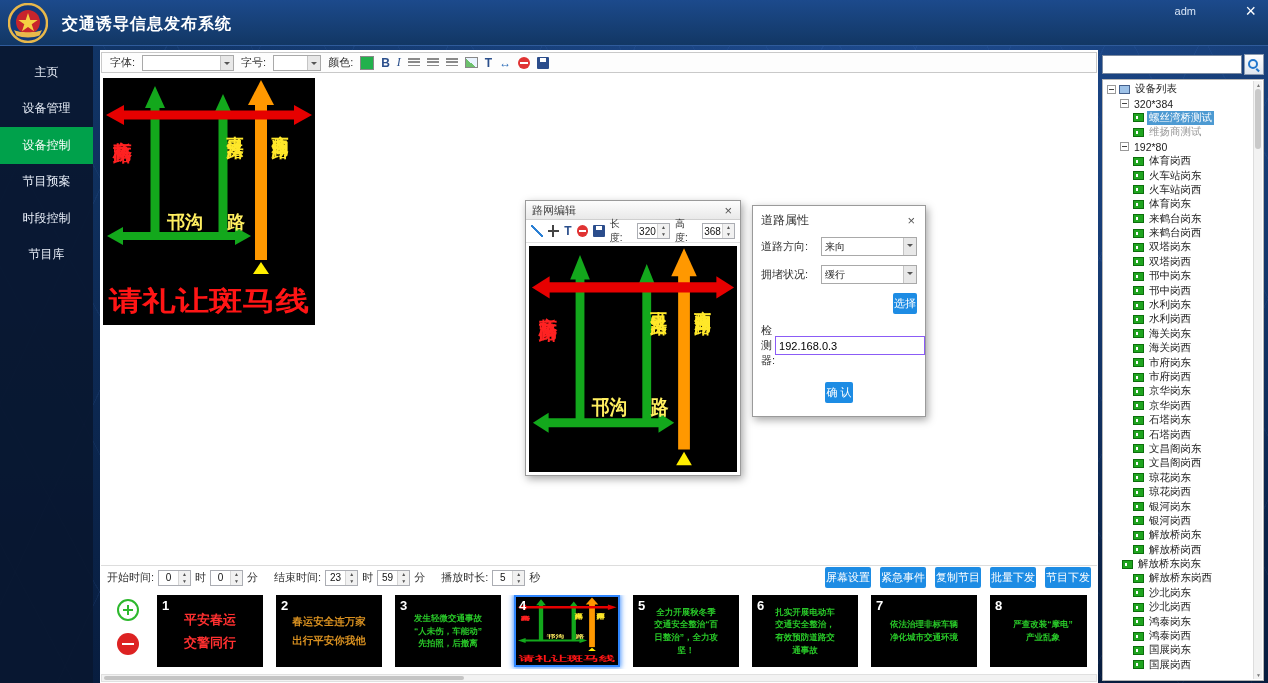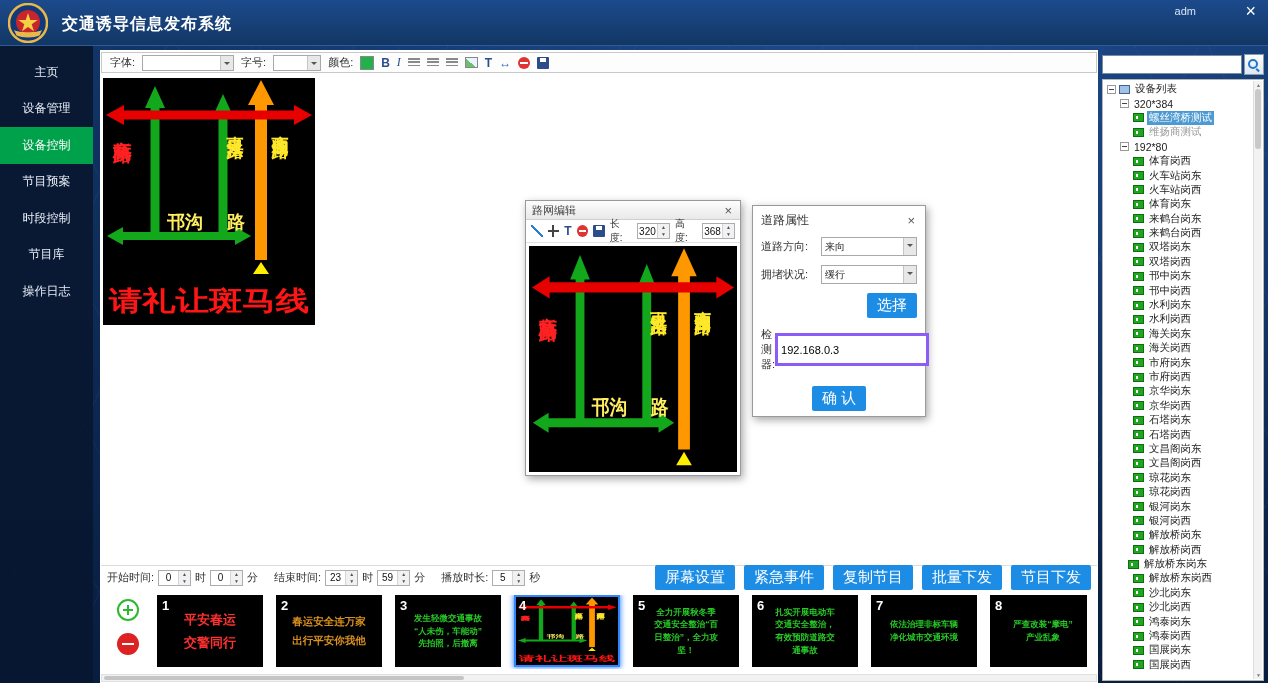--- a/index.html
+++ b/index.html
@@ -78,23 +78,23 @@
   .spin-btns { display:flex; flex-direction:column; width:12px; border-left:1px solid #d5d5d5; cursor:pointer; }
   .spin-btns i { flex:1; display:flex; align-items:center; justify-content:center; background:#f1f1f1; font-style:normal; }
   .spin-btns i::before { font-size:5px; color:#555; line-height:1; }
   .su::before { content:"▲"; } .sd::before { content:"▼"; }
 
   .road-props { left:652px; top:155px; width:174px; height:212px; padding:6px 8px; }
   .rp-head { display:flex; align-items:center; font-size:12px; color:#333; margin-bottom:8px; }
   .rp-head .t { flex:1; }
   .rp-row { display:flex; align-items:center; margin-bottom:9px; font-size:11px; color:#333; }
   .rp-label { width:60px; }
-  .rp-input { flex:1; height:33px; border:3px solid #8b5cf6; font-size:11px; padding:0 3px; font-family:inherit; }
+  .rp-input { flex:1; height:19px; border:1px solid #8b5cf6; font-size:11px; padding:0 3px; font-family:inherit; }
   .rp-select { flex:1; height:19px; border:1px solid #a9a9a9; display:flex; align-items:center; background:#fff; cursor:pointer; }
-  .btn-blue { background:#1d8ce4; color:#fff; border:none; font-size:15px; padding:3px 10px; border-radius:2px; cursor:pointer; font-family:inherit; }
+  .btn-blue { background:#1d8ce4; color:#fff; border:none; font-size:11px; padding:3px 1px; border-radius:2px; cursor:pointer; font-family:inherit; }
   .rp-sel-row { justify-content:flex-end; }
   .rp-confirm-row { justify-content:center; margin-top:14px; }
 
   
   .time-row { position:absolute; left:1px; right:1px; top:515px; height:24px; border-top:1px solid #ddd;
     display:flex; align-items:center; gap:4px; padding:0 6px; font-size:11px; color:#333; background:#fff; }
   .time-row .sp { margin-left:12px; }
   .time-row .flex { flex:1; }
   .time-row .btn-blue { margin-left:5px; }
 
@@ -212,23 +212,20 @@
 
       <div class="side-item">
         <span>时段控制</span>
       </div>
 
       <div class="side-item">
         <span>节目库</span>
       </div>
 
 
-      <div class="side-item">
-        <span>操作日志</span>
-      </div>
 
   </nav>
 
   <main class="main">
 
     <div class="toolbar">
       <span>字体:</span>
       <span class="select w92">
           <span class="sel-val"></span>
           <span class="sel-btn"></span>
@@ -656,21 +653,21 @@
           <span class="node-icon"></span>
           <span class="lbl">解放桥岗东</span>
         </div>
 
         <div class="tree-row t-device" style="padding-left: 29px;">
 
           <span class="node-icon"></span>
           <span class="lbl">解放桥岗西</span>
         </div>
 
-        <div class="tree-row t-device" style="padding-left: 18px; margin-left: 6px;">
+        <div class="tree-row t-device" style="padding-left: 18px;">
 
           <span class="node-icon"></span>
           <span class="lbl">解放桥东岗东</span>
         </div>
 
         <div class="tree-row t-device" style="padding-left: 29px;">
 
           <span class="node-icon"></span>
           <span class="lbl">解放桥东岗西</span>
         </div>

